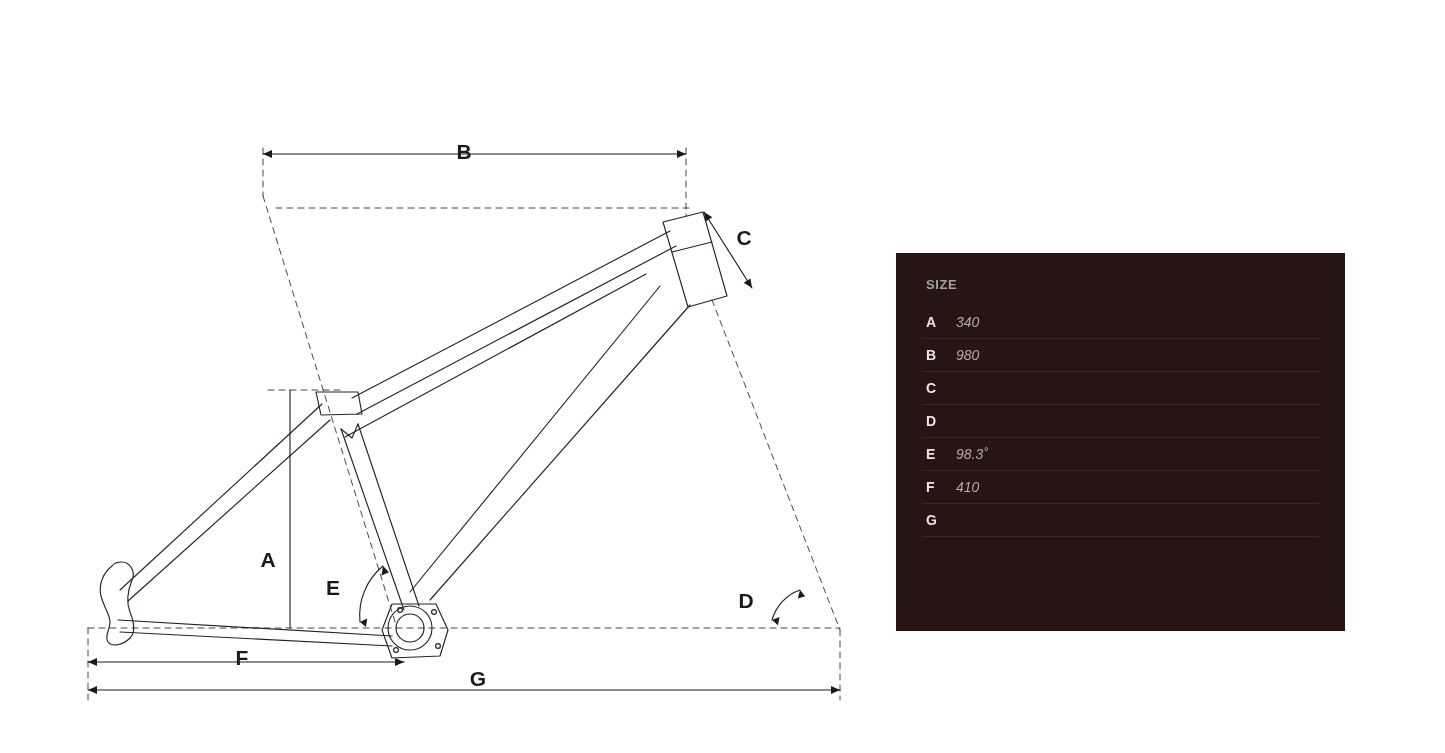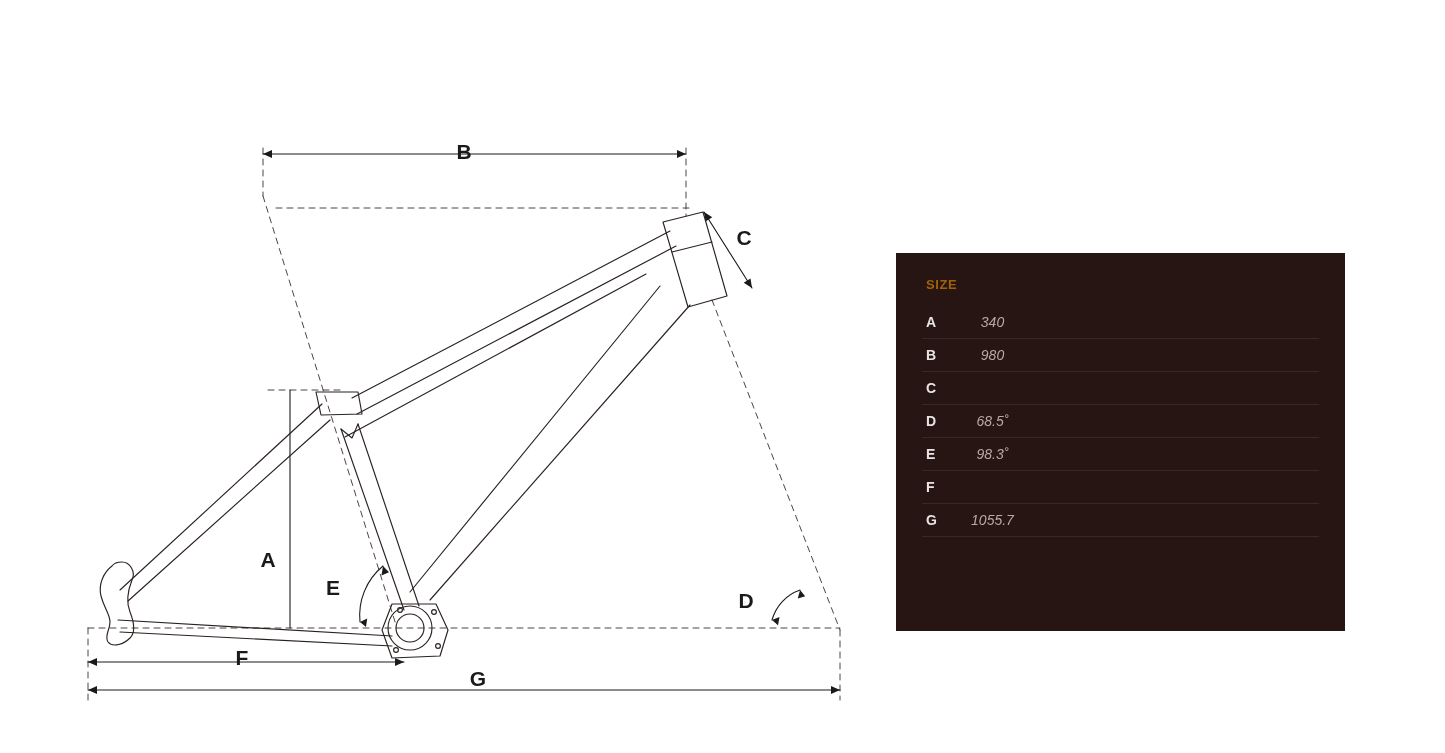--- a/index.html
+++ b/index.html
@@ -39,21 +39,21 @@
     position: absolute;
     left: 896px;
     top: 253px;
     width: 449px;
     height: 378px;
     background: #261513;
     box-sizing: border-box;
     padding: 24px 26px 0 26px;
   }
   #size-table .table-title {
-    color: #a16207;
+    color: #a3a3a3;
     font-size: 13px;
     font-weight: bold;
     letter-spacing: 0.6px;
     margin: 0 0 14px 4px;
   }
   .geo-row {
     display: flex;
     align-items: center;
     height: 32px;
     border-bottom: 1px solid #3b2725;
@@ -66,21 +66,21 @@
     font-weight: bold;
     text-align: left;
     padding-left: 4px;
     box-sizing: border-box;
   }
   .geo-row .row-value {
     flex: 1 1 auto;
     color: #b9a9a6;
     font-size: 14px;
     font-style: italic;
-    text-align: center;
+    text-align: left;
     padding-right: 290px;
     box-sizing: border-box;
     white-space: nowrap;
   }
 </style>
 </head>
 <body>
 
 <div id="stage">
 
@@ -209,28 +209,27 @@
     </div>
     <div class="geo-row">
       <div class="row-letter">B</div>
       <div class="row-value">980</div>
     </div>
     <div class="geo-row">
       <div class="row-letter">C</div>
     </div>
     <div class="geo-row">
       <div class="row-letter">D</div>
-      <div class="row-value">68.5˚</div>
     </div>
     <div class="geo-row">
       <div class="row-letter">E</div>
       <div class="row-value">98.3˚</div>
     </div>
     <div class="geo-row">
       <div class="row-letter">F</div>
+      <div class="row-value">410</div>
     </div>
     <div class="geo-row">
       <div class="row-letter">G</div>
-      <div class="row-value">1055.7</div>
     </div>
   </div>
 
 </div>
 
 </body></html>

